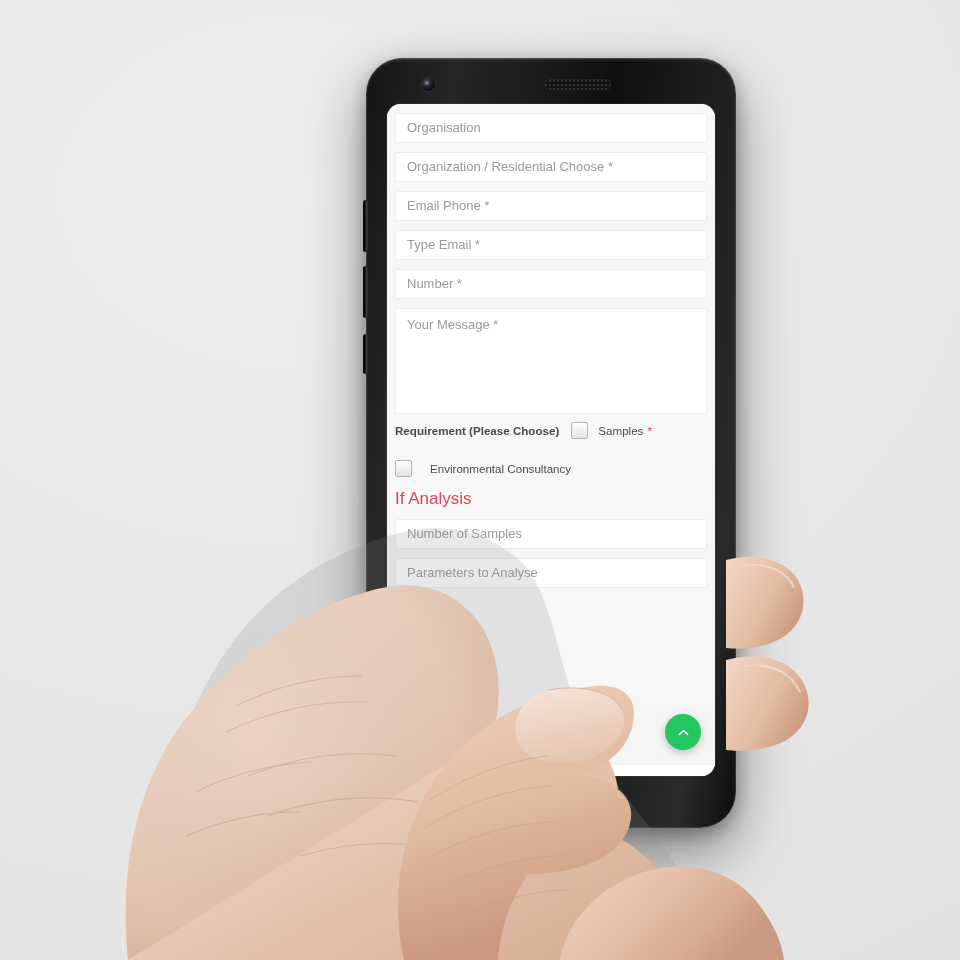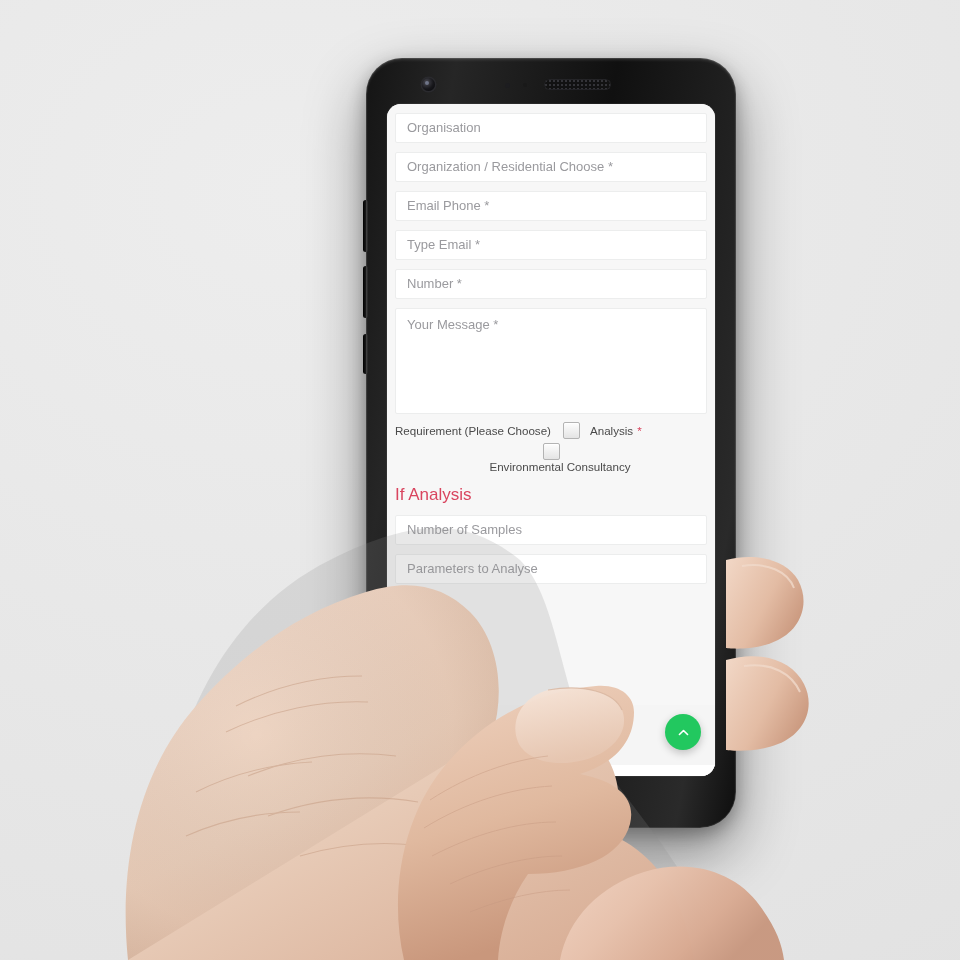--- a/index.html
+++ b/index.html
@@ -69,27 +69,27 @@
     width:100%;box-sizing:border-box;height:30px;
     background:#fff;border:1px solid #eceded;border-radius:2px;
     padding:0 11px;color:#9a9a9e;font-size:13px;
     font-family:"Liberation Sans", sans-serif;line-height:28px;
     white-space:nowrap;overflow:hidden;text-overflow:ellipsis;
   }
   .fld.area{height:106px;line-height:normal;padding-top:8px;}
 
   #requirement-row{padding:8px 8px 0 8px;}
   .req-line{display:flex;align-items:center;}
-  .req-label{color:#4a4a4a;font-size:11.6px;}
+  .req-label{color:#4a4a4a;font-size:11.6px;font-weight:bold;}
   .cbox{width:15px;height:15px;border:1px solid #b3b3b3;border-radius:2px;
     background:linear-gradient(180deg,#fdfdfd 0%,#e4e4e4 100%);
     box-shadow:inset 0 1px 1px rgba(255,255,255,.9);flex:none;}
   #req-line-1 .cbox{margin-left:12px;}
   #req-line-1 .opt-label{margin-left:10px;color:#4a4a4a;font-size:11.6px;}
-  #req-line-2{margin-top:4px;flex-direction:column;}
+  #req-line-2{margin-top:21px;}
   #req-line-2 .opt-label{margin-left:18px;color:#4a4a4a;font-size:11.6px;}
   .req-star{color:#d9455f;margin-left:4px;font-size:11.6px;}
 
   #if-analysis{padding:12px 8px 1px 8px;color:#d9455f;font-size:17px;}
   #fab-top{position:absolute;right:14px;bottom:26px;width:36px;height:36px;border-radius:50%;
     background:#22c85f;box-shadow:0 3px 8px rgba(0,0,0,.22);
     display:flex;align-items:center;justify-content:center;}
   #fab-top svg{display:block;}
 
   #lower-zone{position:absolute;left:0;right:0;top:601px;height:71px;background:#f5f5f5;}
@@ -135,21 +135,21 @@
           <div class="fld">Number *</div>
         </div>
         <div class="fld-wrap">
           <div class="fld area">Your Message *</div>
         </div>
 
         <div id="requirement-row">
           <div class="req-line" id="req-line-1">
             <span class="req-label">Requirement (Please Choose)</span>
             <span class="cbox"></span>
-            <span class="opt-label">Analysis</span>
+            <span class="opt-label">Samples</span>
             <span class="req-star">*</span>
           </div>
           <div class="req-line" id="req-line-2">
             <span class="cbox"></span>
             <span class="opt-label">Environmental Consultancy</span>
           </div>
         </div>
 
         <div id="if-analysis">If Analysis</div>
 

